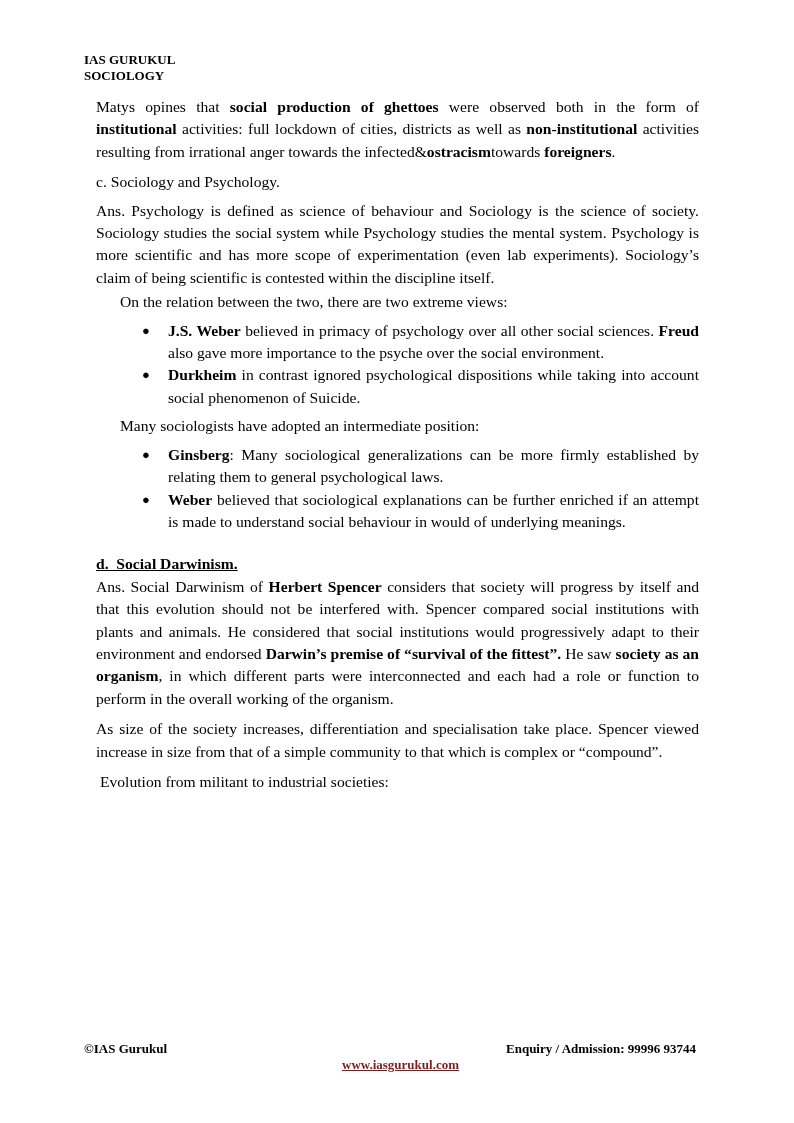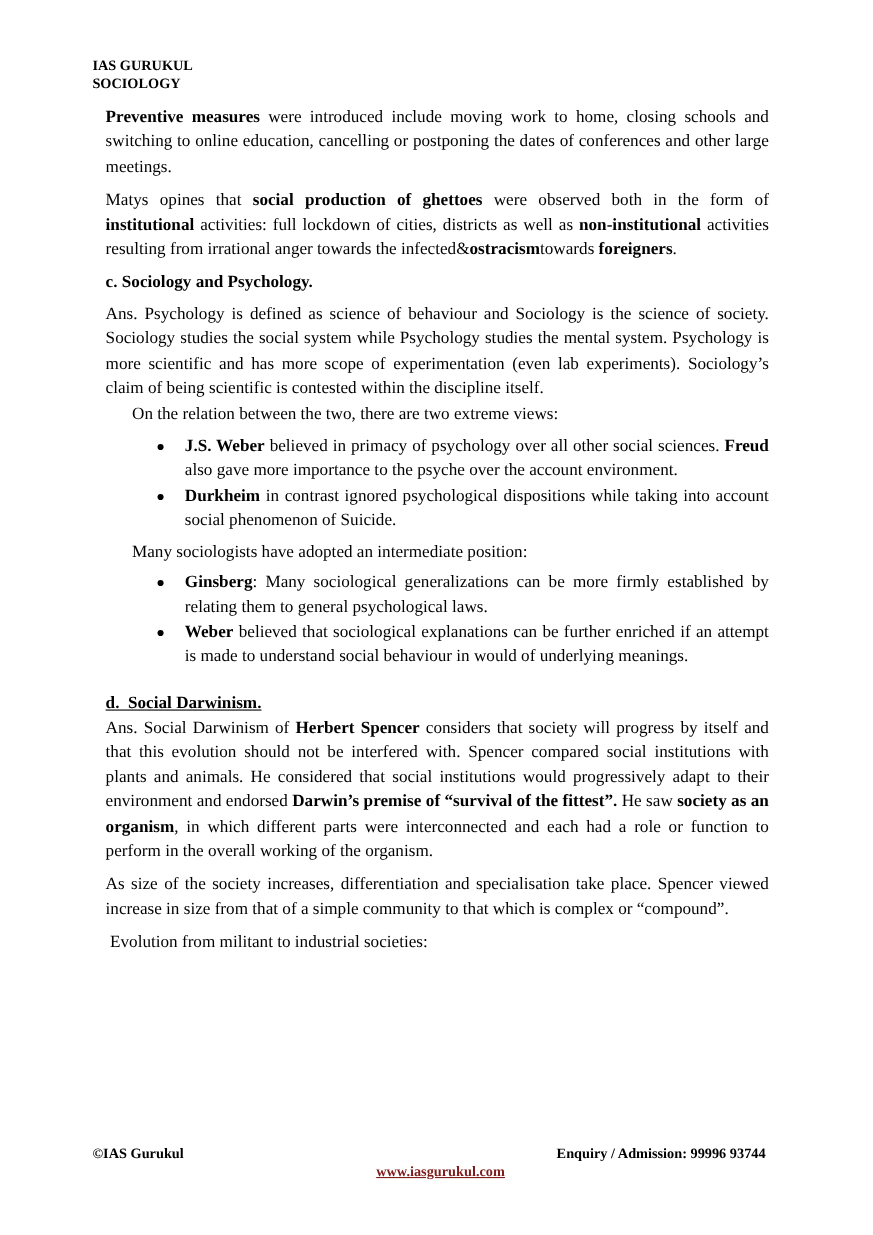--- a/index.html
+++ b/index.html
@@ -30,21 +30,21 @@
       position: absolute;
       top: 96px;
       left: 96px;
       width: 603px;
       font-size: 15.6px;
       line-height: 22.4px;
     }
     p { margin: 0; text-align: justify; }
     .para { margin-bottom: 8px; }
     .heading {
-      font-weight: bold;
+      font-weight: normal;
       margin: 0 0 6px 0;
     }
     .indent-text {
       padding-left: 24px;
       margin: 2px 0 6px 0;
     }
     ul.bullets {
       list-style: none;
       margin: 0 0 6px 0;
       padding: 0;
@@ -87,34 +87,33 @@
 </head>
 <body>
 
 <div class="page-header">
   <span>IAS GURUKUL</span>
   <span>SOCIOLOGY</span>
 </div>
 
 <div class="content">
 
-  <p class="para"><b>Preventive measures</b><span> were introduced include moving work to home, closing schools and switching to online education, cancelling or postponing the dates of conferences and other large meetings.</span></p>
 
   <p class="para"><span>Matys opines that </span><b>social production of ghettoes</b><span> were observed both in the form of </span><b>institutional</b><span> activities: full lockdown of cities, districts as well as </span><b>non-institutional</b><span> activities resulting from irrational anger towards the infected&amp;</span><b>ostracism</b><span>towards </span><b>foreigners</b><span>.</span></p>
 
   <p class="heading">c. Sociology and Psychology.</p>
 
   <p>Ans. Psychology is defined as science of behaviour and Sociology is the science of society. Sociology studies the social system while Psychology studies the mental system. Psychology is more scientific and has more scope of experimentation (even lab experiments). Sociology’s claim of being scientific is contested within the discipline itself.</p>
 
   <p class="indent-text">On the relation between the two, there are two extreme views:</p>
 
   <ul class="bullets">
     <li>
       <span class="bullet">●</span>
-      <b>J.S. Weber</b><span> believed in primacy of psychology over all other social sciences. </span><b>Freud</b><span> also gave more importance to the psyche over the account environment.</span>
+      <b>J.S. Weber</b><span> believed in primacy of psychology over all other social sciences. </span><b>Freud</b><span> also gave more importance to the psyche over the social environment.</span>
     </li>
     <li>
       <span class="bullet">●</span>
       <b>Durkheim</b><span> in contrast ignored psychological dispositions while taking into account social phenomenon of Suicide.</span>
     </li>
   </ul>
 
   <p class="indent-text">Many sociologists have adopted an intermediate position:</p>
 
   <ul class="bullets">

